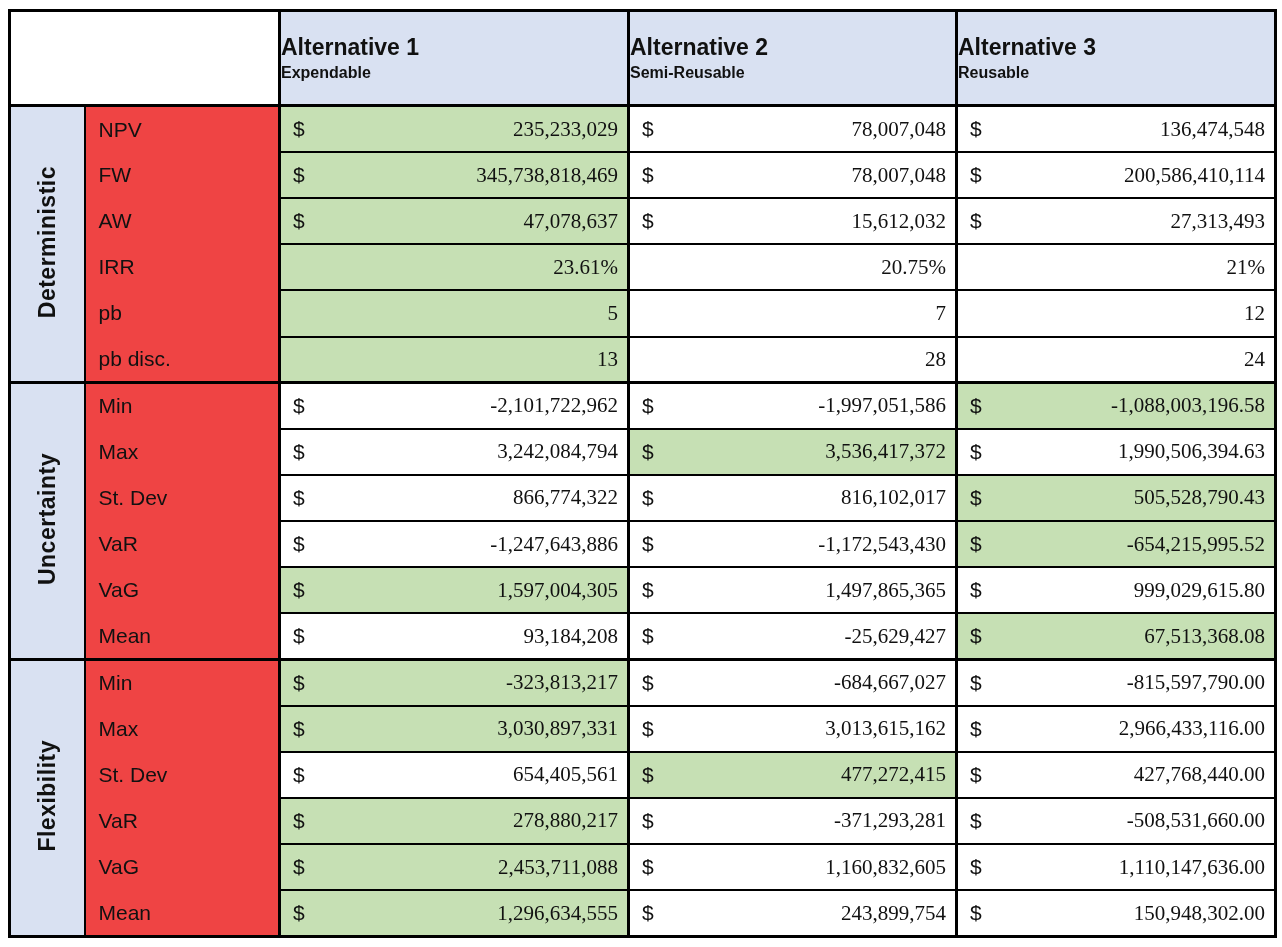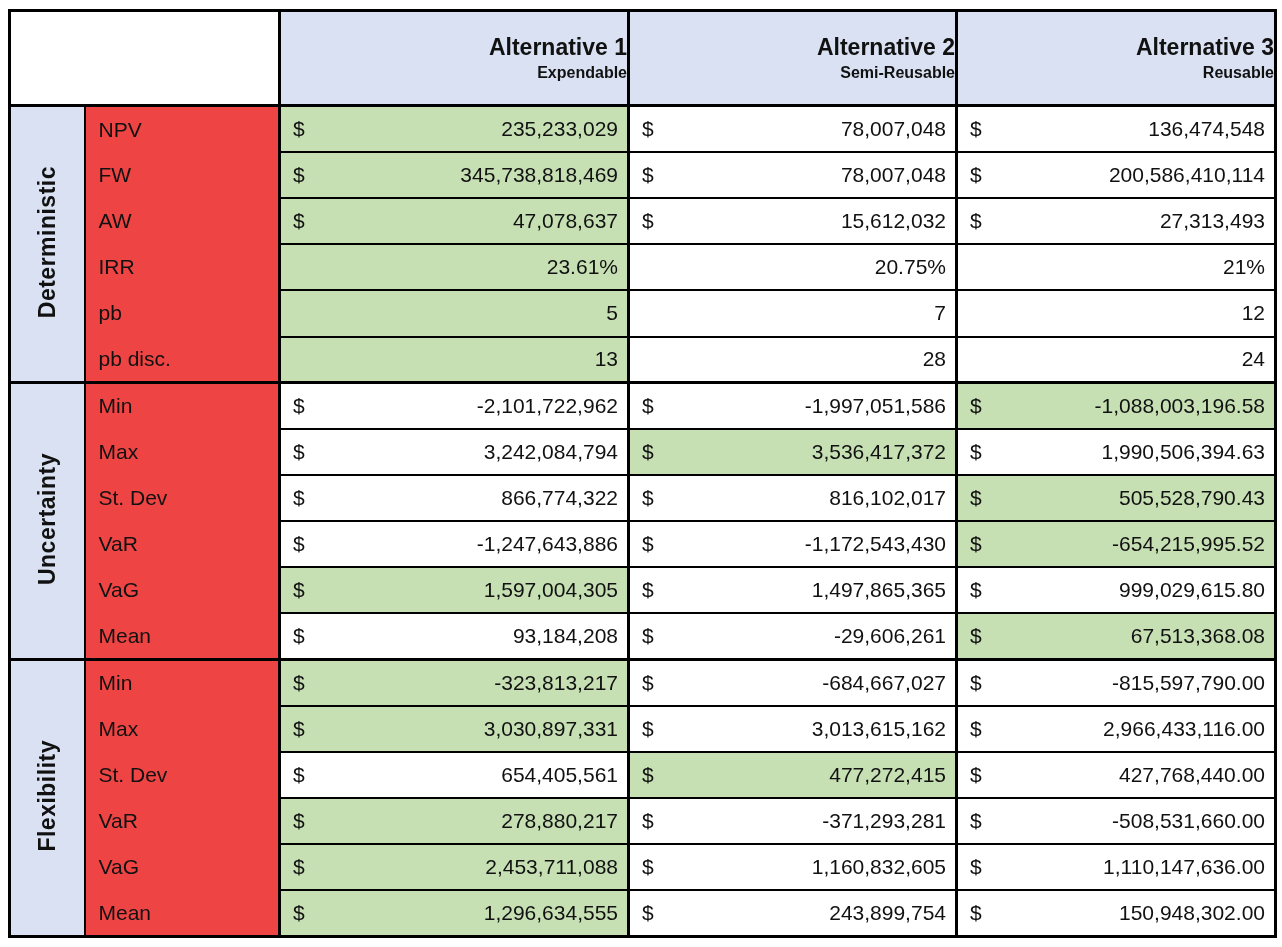--- a/index.html
+++ b/index.html
@@ -14,21 +14,21 @@
   }
   td { padding:0; }
 
   tr.header-row { height:95px; }
   tr.data-row { height:46px; }
 
   .corner { background:#ffffff; border-bottom:3px solid #000; }
 
   .hdr {
     background:#d9e1f2; border-left:3px solid #000; border-bottom:3px solid #000;
-    text-align:right; vertical-align:middle;
+    text-align:left; vertical-align:middle;
   }
   .hdr .title { font-size:23px; font-weight:bold; line-height:1.1; }
   .hdr .subtitle { font-size:16px; font-weight:bold; margin-top:4px; }
 
   .seclabel { background:#d9e1f2; text-align:center; vertical-align:middle; }
   .seclabel .vtext {
     writing-mode:vertical-rl; transform:rotate(180deg);
     font-weight:bold; font-size:23px; letter-spacing:0.5px;
     margin:0 auto; display:inline-block;
   }
@@ -44,21 +44,21 @@
   }
   .data.hl { background:#c6e0b4; }
 
   tr.sec-start td { border-top:3px solid #000; }
 
   .cellwrap {
     display:flex; justify-content:space-between; align-items:center;
     padding:0 9px 0 12px; font-size:21px;
   }
   .cur { flex:0 0 auto; }
-  .num { flex:0 0 auto; text-align:center; }
+  .num { flex:0 0 auto; text-align:center;font-family:Liberation Serif, serif; }
 </style>
 </head>
 <body>
 
 <div class="canvas">
 <table class="cmp">
   <colgroup>
     <col style="width:75px">
         <col style="width:195px">
         <col style="width:349px">
@@ -321,21 +321,21 @@
     <td class="rowlabel">Mean</td>
     <td class="data">
             <div class="cellwrap">
               <span class="cur">$</span>
               <span class="num">93,184,208</span>
             </div>
           </td>
     <td class="data">
             <div class="cellwrap">
               <span class="cur">$</span>
-              <span class="num">-29,606,261</span>
+              <span class="num">-25,629,427</span>
             </div>
           </td>
     <td class="data hl">
             <div class="cellwrap">
               <span class="cur">$</span>
               <span class="num">67,513,368.08</span>
             </div>
           </td>
   </tr>
 

